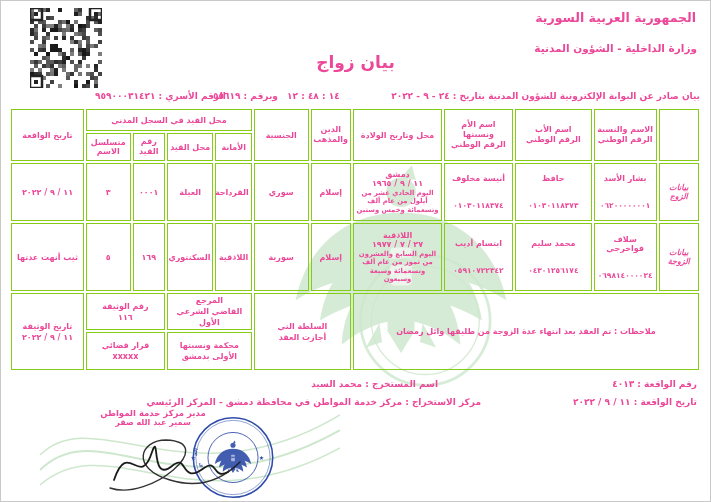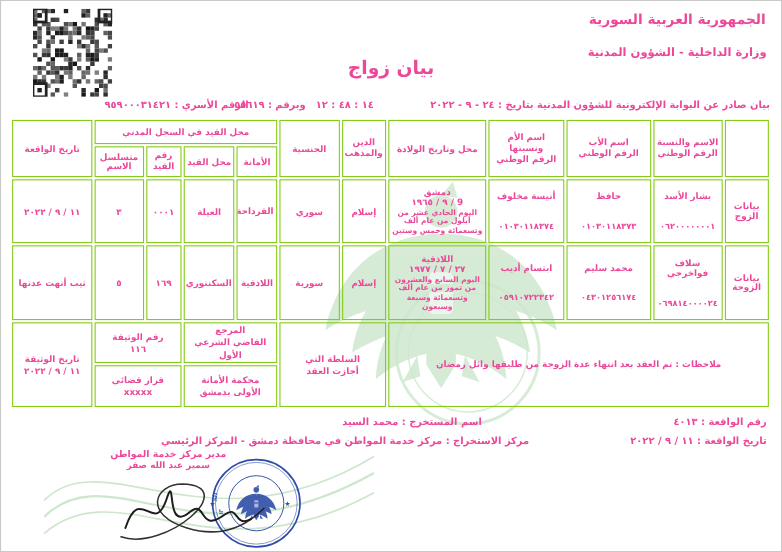--- a/index.html
+++ b/index.html
@@ -25,21 +25,21 @@
   
   .main-table{
     position:absolute; top:107px; right:10px; width:692px; z-index:1;
     border-collapse:separate; border-spacing:2px; table-layout:fixed;
   }
   .main-table td{
     border:1px solid #84cc16; text-align:center; vertical-align:middle;
     font-size:8px; font-weight:bold; padding:1px 2px; overflow:hidden;
   }
   .main-table .num{letter-spacing:1px; font-size:7.5px; margin-top:18px;}
-  .lbl-col{font-size:7px;}
+  .lbl-col{font-size:7px;font-style:italic;}
   .hdr2{line-height:10px;}
   .birth-cell{font-size:7.5px; line-height:9px;margin-left:36px;}
   .birth-text{font-size:6.8px; line-height:8.5px; margin-top:1px;}
   .notes-cell{vertical-align:top; text-align:right; font-size:8.5px; padding:4px 6px;}
   .two-line{line-height:11px;}
   
   .footer span{position:absolute; font-size:9px; font-weight:bold; white-space:nowrap;}
   .event-no{right:14px; top:379px;}
   .event-date{right:14px; top:397px;}
   .extractor{right:273px; top:379px;}
@@ -329,21 +329,21 @@
       <td>
         <div>حافظ</div>
         <div class="num">٠١٠٣٠١١٨٣٧٣</div>
       </td>
       <td>
         <div>أنيسة مخلوف</div>
         <div class="num">٠١٠٣٠١١٨٣٧٤</div>
       </td>
       <td class="birth-cell">
         <div>دمشق</div>
-        <div>9 / ٩ / ١٩٦٥</div>
+        <div>١١ / ٩ / ١٩٦٥</div>
         <div class="birth-text">اليوم الحادي عشر من أيلول من عام ألف وتسعمائة وخمس وستين</div>
       </td>
       <td>إسلام</td>
       <td>سوري</td>
       <td>القرداحة</td>
       <td>العيلة</td>
       <td>٠٠٠١</td>
       <td>٣</td>
       <td>١١ / ٩ / ٢٠٢٢</td>
     </tr>
@@ -390,21 +390,21 @@
         <div>رقم الوثيقة</div>
         <div>١١٦</div>
       </td>
       <td rowspan="2" class="two-line">
         <div>تاريخ الوثيقة</div>
         <div>١١ / ٩ / ٢٠٢٢</div>
       </td>
     </tr>
     <tr style="height:38px">
       <td colspan="2" class="two-line">
-        <div>محكمة الأمانة</div>
+        <div>محكمة ونسبتها</div>
         <div>الأولى بدمشق</div>
       </td>
       <td colspan="2" class="two-line">
         <div>قرار قضائي</div>
         <div>xxxxx</div>
       </td>
     </tr>
   </tbody>
     </table>
 

